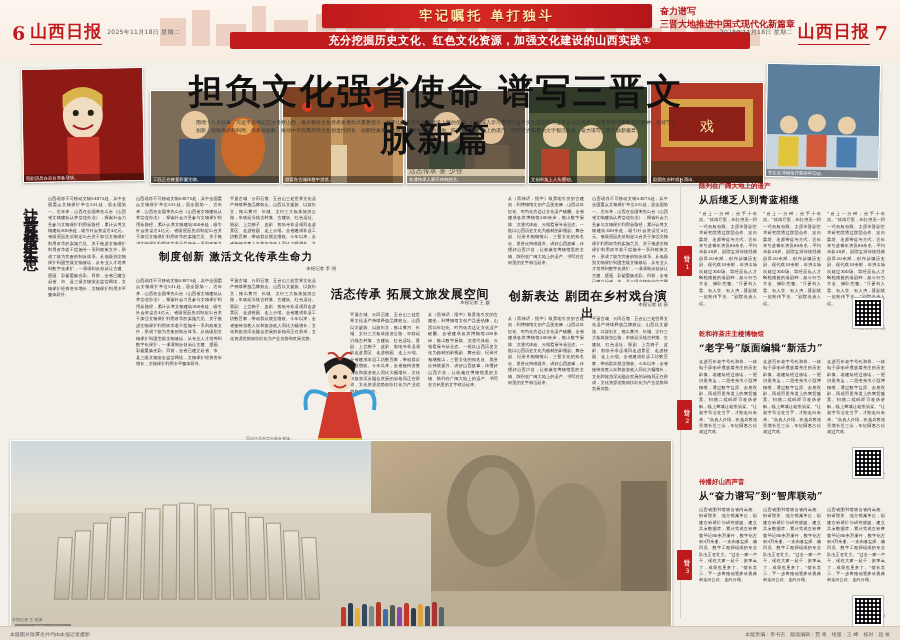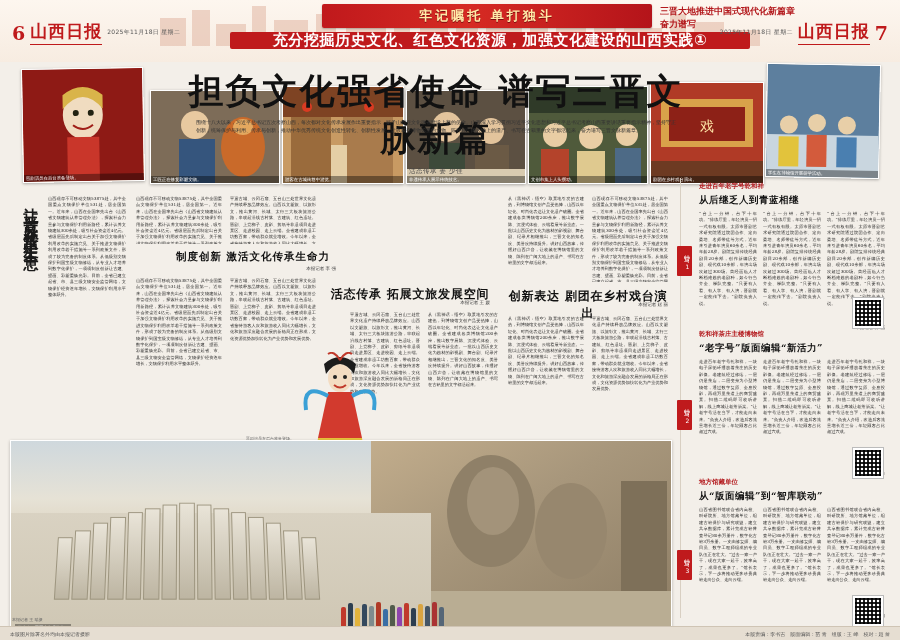--- a/index.html
+++ b/index.html
@@ -37,21 +37,21 @@
     position:absolute;left:660px;top:2px;width:180px;height:30px;
     color:#b3181c;font-size:9px;line-height:13px;font-weight:bold;
     font-family:"DejaVu Serif","Liberation Serif",serif;
     text-align:left;padding-top:3px;
   }
   .redline{
     position:absolute;left:230px;top:32px;width:520px;height:17px;
     background:#bf1a1c;border-radius:2px;
     display:flex;align-items:center;justify-content:center;
   }
-  .redline span{color:#fff;font-size:15px;letter-spacing:.6px;font-weight:bold;}
+  .redline span{color:#fff;font-size:11px;letter-spacing:.6px;font-weight:bold;}
 
   .folio{
     position:absolute;top:20px;display:flex;align-items:center;gap:5px;
   }
   .folio.left{left:12px;}
   .folio.right{right:12px;}
   .folio .num{
     color:#bf1a1c;font-size:19px;font-weight:bold;
     font-family:"DejaVu Serif","Liberation Serif",serif;
   }
@@ -232,22 +232,22 @@
     <div class="folio left">
       <span class="num">6</span>
       <span class="logo">山西日报</span>
       <span class="date">2025年11月18日 星期二</span>
     </div>
 
     <div class="banner">
       <span>牢记嘱托 单打独斗</span>
     </div>
     <div class="banner-sub">
+      <div>奋力谱写</div>
       <div>三晋大地推进中国式现代化新篇章</div>
-      <div>奋力谱写</div>
     </div>
 
     <div class="redline">
       <span>充分挖掘历史文化、红色文化资源，加强文化建设的山西实践①</span>
     </div>
 
     <div class="folio right">
       <span class="date">2025年11月18日 星期二</span>
       <span class="logo">山西日报</span>
       <span class="num">7</span>
@@ -347,21 +347,21 @@
   <div class="headline-wrap">
     <div class="headline">担负文化强省使命 谱写三晋文脉新篇</div>
     <div class="byline">活态传承 姜 少佳</div>
   </div>
   <div class="lead">围绕十八大以来，习近平总书记五次考察山西，每次都对文化传承发展作出重要指示，赋予山西在文化强省建设上新的使命。山西深入学习贯彻习近平文化思想和习近平总书记考察山西重要讲话重要指示精神，坚持守正创新，统筹保护与利用、传承与创新，推动中华优秀传统文化创造性转化、创新性发展，让收藏在博物馆里的文物、陈列在广阔大地上的遗产、书写在古籍里的文字都活起来，奋力谱写三晋文脉新篇章。</div>
 
   <div class="vtitle">让三晋文脉在传承中生生不息</div>
 
   <div class="col" style="left:48px;top:196px;width:78px;height:250px;">山西现存不可移动文物53875处，其中全国重点文物保护单位531处，居全国第一。近年来，山西在全国率先出台《山西省文物建筑认养管理办法》，探索社会力量参与文物保护利用新路径，累计认养文物建筑300余处，吸引社会资金近4亿元。省级层面先后制定出台关于加强文物保护利用改革的实施意见、关于推进文物保护利用改革若干措施等一系列政策文件，形成了较为完备的制度体系。从低级别文物保护到国宝级文物修缮，从专业人才培养到数字化保护，一项项制度创新让古建、壁画、彩塑重焕光彩。目前，全省已建立起省、市、县三级文物安全监管网络，文物保护经费逐年增长，文物保护利用水平整体跃升。</div>
 
-  <div class="sub-h lvl1" style="position:absolute;left:153px;top:250px;width:200px;text-align:center;">制度创新 激活文化传承生命力</div>
+  <div class="sub-h lvl1" style="position:absolute;left:136px;top:250px;width:200px;text-align:center;">制度创新 激活文化传承生命力</div>
   <div class="sig" style="position:absolute;left:136px;top:266px;width:200px;">本报记者 李 强</div>
   <div class="col" style="left:136px;top:196px;width:86px;height:48px;">山西现存不可移动文物53875处，其中全国重点文物保护单位531处，居全国第一。近年来，山西在全国率先出台《山西省文物建筑认养管理办法》，探索社会力量参与文物保护利用新路径，累计认养文物建筑300余处，吸引社会资金近4亿元。省级层面先后制定出台关于加强文物保护利用改革的实施意见、关于推进文物保护利用改革若干措施等一系列政策文件，形成了较为完备的制度体系。从低级别文物保护到国宝级文物修缮，从专业人才培养到数字化保护，一项项制度创新让古建、壁画、彩塑重焕光彩。目前，全省已建立起省、市、县三级文物安全监管网络，文物保护经费逐年增长，文物保护利用水平整体跃升。</div>
   <div class="col" style="left:136px;top:278px;width:86px;height:160px;">山西现存不可移动文物53875处，其中全国重点文物保护单位531处，居全国第一。近年来，山西在全国率先出台《山西省文物建筑认养管理办法》，探索社会力量参与文物保护利用新路径，累计认养文物建筑300余处，吸引社会资金近4亿元。省级层面先后制定出台关于加强文物保护利用改革的实施意见、关于推进文物保护利用改革若干措施等一系列政策文件，形成了较为完备的制度体系。从低级别文物保护到国宝级文物修缮，从专业人才培养到数字化保护，一项项制度创新让古建、壁画、彩塑重焕光彩。目前，全省已建立起省、市、县三级文物安全监管网络，文物保护经费逐年增长，文物保护利用水平整体跃升。</div>
   <div class="col" style="left:230px;top:196px;width:86px;height:48px;">平遥古城、云冈石窟、五台山三处世界文化遗产持续释放品牌效应。山西以文塑旅、以旅彰文，推出黄河、长城、太行三大板块旅游公路，串联起沿线古村落、古建筑、红色遗址。晋剧、上党梆子、皮影、剪纸等非遗项目走进景区、走进校园、走上云端。全省建成非遗工坊数百家，带动群众就业增收。今年以来，全省接待游客人次和旅游收入同比大幅增长，文化和旅游深度融合发展的新格局正在形成，文化资源优势加快转化为产业优势和发展优势。</div>
   <div class="col" style="left:230px;top:278px;width:86px;height:230px;">平遥古城、云冈石窟、五台山三处世界文化遗产持续释放品牌效应。山西以文塑旅、以旅彰文，推出黄河、长城、太行三大板块旅游公路，串联起沿线古村落、古建筑、红色遗址。晋剧、上党梆子、皮影、剪纸等非遗项目走进景区、走进校园、走上云端。全省建成非遗工坊数百家，带动群众就业增收。今年以来，全省接待游客人次和旅游收入同比大幅增长，文化和旅游深度融合发展的新格局正在形成，文化资源优势加快转化为产业优势和发展优势。</div>
 
   <div class="sub-h lvl2" style="position:absolute;left:330px;top:286px;width:160px;text-align:center;">活态传承 拓展文旅发展空间</div>
   <div class="sig" style="position:absolute;left:330px;top:300px;width:160px;">本报记者 王 媛</div>
   <div class="col" style="left:350px;top:312px;width:70px;height:180px;">平遥古城、云冈石窟、五台山三处世界文化遗产持续释放品牌效应。山西以文塑旅、以旅彰文，推出黄河、长城、太行三大板块旅游公路，串联起沿线古村落、古建筑、红色遗址。晋剧、上党梆子、皮影、剪纸等非遗项目走进景区、走进校园、走上云端。全省建成非遗工坊数百家，带动群众就业增收。今年以来，全省接待游客人次和旅游收入同比大幅增长，文化和旅游深度融合发展的新格局正在形成，文化资源优势加快转化为产业优势和发展优势。</div>
   <div class="col" style="left:428px;top:312px;width:70px;height:190px;">从《黑神话：悟空》取景地引发的古建热，到博物馆文创产品受热捧，山西以年轻化、时尚化表达让文化遗产破圈。全省建成各类博物馆200余座，推出数字展陈、沉浸式体验、云端看展等新业态。一批以山西历史文化为题材的影视剧、舞台剧、纪录片相继推出，三晋文化的知名度、美誉度持续提升。讲好山西故事，传播好山西声音，让收藏在博物馆里的文物、陈列在广阔大地上的遗产、书写在古籍里的文字都活起来。</div>
@@ -389,21 +389,21 @@
   </div>
   <div class="microcap" style="position:absolute;left:246px;top:436px;width:60px;">晋剧演员在后台准备登场。</div>
 
   <div class="rpanel">
 
     <div class="tag" style="left:-4px;top:68px;">特写 1</div>
     <div class="tag" style="left:-4px;top:222px;">特写 2</div>
     <div class="tag" style="left:-4px;top:372px;">特写 3</div>
 
     <div style="position:absolute;left:18px;top:4px;width:186px;">
-      <div class="rhead">走进百年老字号乾和祥</div>
+      <div class="rhead">陈列在广阔大地上的遗产</div>
       <div class="rtitle">从后继乏人到青蓝相继</div>
       <div style="display:flex;gap:6px;">
         <div class="col" style="position:static;width:58px;height:112px;">“台上一分钟，台下十年功。”排练厅里，年轻演员一招一式有板有眼。太原市晋剧艺术研究院通过院团合作、定向委培、名师带徒等方式，近年来引进青年演员60余名，平均年龄28岁。剧院复排传统经典剧目20余部，创作新编历史剧、现代戏10余部，年演出场次超过300场。曾经面临人才断档难题的老剧种，如今行当齐全、梯队完整。“只要有人看、有人学、有人演，晋剧就一定能传下去。”剧院负责人说。</div>
         <div class="col" style="position:static;width:58px;height:112px;">“台上一分钟，台下十年功。”排练厅里，年轻演员一招一式有板有眼。太原市晋剧艺术研究院通过院团合作、定向委培、名师带徒等方式，近年来引进青年演员60余名，平均年龄28岁。剧院复排传统经典剧目20余部，创作新编历史剧、现代戏10余部，年演出场次超过300场。曾经面临人才断档难题的老剧种，如今行当齐全、梯队完整。“只要有人看、有人学、有人演，晋剧就一定能传下去。”剧院负责人说。</div>
         <div class="col" style="position:static;width:58px;height:112px;">“台上一分钟，台下十年功。”排练厅里，年轻演员一招一式有板有眼。太原市晋剧艺术研究院通过院团合作、定向委培、名师带徒等方式，近年来引进青年演员60余名，平均年龄28岁。剧院复排传统经典剧目20余部，创作新编历史剧、现代戏10余部，年演出场次超过300场。曾经面临人才断档难题的老剧种，如今行当齐全、梯队完整。“只要有人看、有人学、有人演，晋剧就一定能传下去。”剧院负责人说。</div>
       </div>
       <div class="sig" style="margin-top:2px;">本报记者 孙 蕊</div>
     </div>
 
     <div style="position:absolute;left:18px;top:152px;width:186px;">
@@ -411,22 +411,22 @@
       <div class="rtitle">“老字号”版面编辑“新活力”</div>
       <div style="display:flex;gap:6px;">
         <div class="col" style="position:static;width:58px;height:110px;">走进百年老字号乾和祥，一块电子屏循环播放着茶庄的历史影像。老建筑经过修缮，一层仍是茶店，二层变身为小型博物馆，通过数字复原、全息投影，再现万里茶道上的商贸盛景。扫描二维码即可收听讲解，线上商城让老茶新卖。“让老字号活在当下，才能走向未来。”负责人介绍，改造后客流量增长近三倍，年轻顾客占比超过六成。</div>
         <div class="col" style="position:static;width:58px;height:110px;">走进百年老字号乾和祥，一块电子屏循环播放着茶庄的历史影像。老建筑经过修缮，一层仍是茶店，二层变身为小型博物馆，通过数字复原、全息投影，再现万里茶道上的商贸盛景。扫描二维码即可收听讲解，线上商城让老茶新卖。“让老字号活在当下，才能走向未来。”负责人介绍，改造后客流量增长近三倍，年轻顾客占比超过六成。</div>
         <div class="col" style="position:static;width:58px;height:110px;">走进百年老字号乾和祥，一块电子屏循环播放着茶庄的历史影像。老建筑经过修缮，一层仍是茶店，二层变身为小型博物馆，通过数字复原、全息投影，再现万里茶道上的商贸盛景。扫描二维码即可收听讲解，线上商城让老茶新卖。“让老字号活在当下，才能走向未来。”负责人介绍，改造后客流量增长近三倍，年轻顾客占比超过六成。</div>
       </div>
       <div class="sig" style="margin-top:2px;">本报记者 张 婷</div>
     </div>
 
     <div style="position:absolute;left:18px;top:300px;width:186px;">
-      <div class="rhead">地方馆藏单位</div>
-      <div class="rtitle">从“版面编辑”到“智库联动”</div>
+      <div class="rhead">传播好山西声音</div>
+      <div class="rtitle">从“奋力谱写”到“智库联动”</div>
       <div style="display:flex;gap:6px;">
         <div class="col" style="position:static;width:58px;height:104px;">山西省图书馆联合省内高校、科研院所、地方馆藏单位，组建古籍保护与研究联盟，建立共享数据库，累计完成古籍普查登记80余万册件，数字化古籍3万余册。一支由修复师、编目员、数字工程师组成的专业队伍正在壮大。“过去一家一户干，现在大家一起干，效率高了，成果也更多了。”馆长表示，下一步将推动更多珍贵典籍走向公众、走向云端。</div>
         <div class="col" style="position:static;width:58px;height:104px;">山西省图书馆联合省内高校、科研院所、地方馆藏单位，组建古籍保护与研究联盟，建立共享数据库，累计完成古籍普查登记80余万册件，数字化古籍3万余册。一支由修复师、编目员、数字工程师组成的专业队伍正在壮大。“过去一家一户干，现在大家一起干，效率高了，成果也更多了。”馆长表示，下一步将推动更多珍贵典籍走向公众、走向云端。</div>
         <div class="col" style="position:static;width:58px;height:104px;">山西省图书馆联合省内高校、科研院所、地方馆藏单位，组建古籍保护与研究联盟，建立共享数据库，累计完成古籍普查登记80余万册件，数字化古籍3万余册。一支由修复师、编目员、数字工程师组成的专业队伍正在壮大。“过去一家一户干，现在大家一起干，效率高了，成果也更多了。”馆长表示，下一步将推动更多珍贵典籍走向公众、走向云端。</div>
       </div>
       <div class="sig" style="margin-top:2px;">本报记者 李 楠</div>
     </div>
 
     <div class="qr" style="position:absolute;right:6px;top:120px;"></div>
     <div class="qr" style="position:absolute;right:6px;top:270px;"></div>

